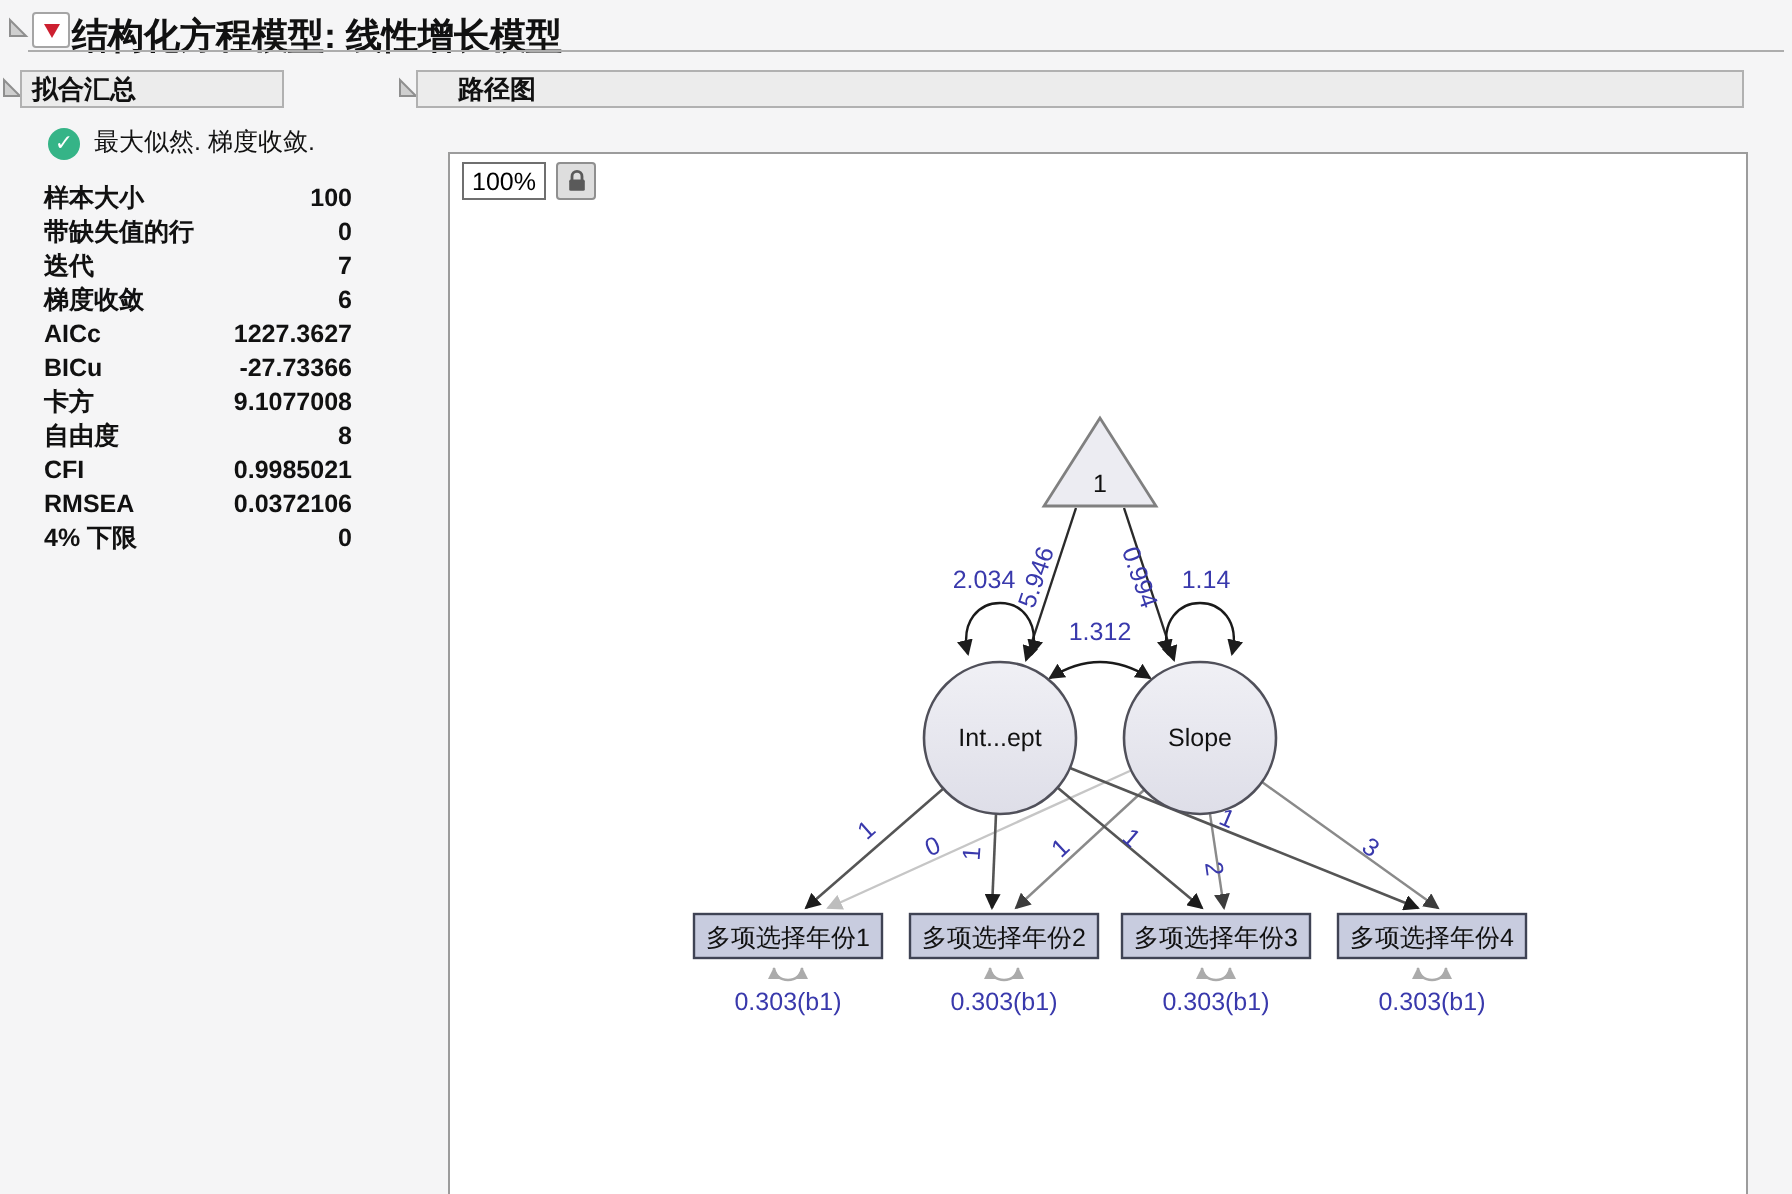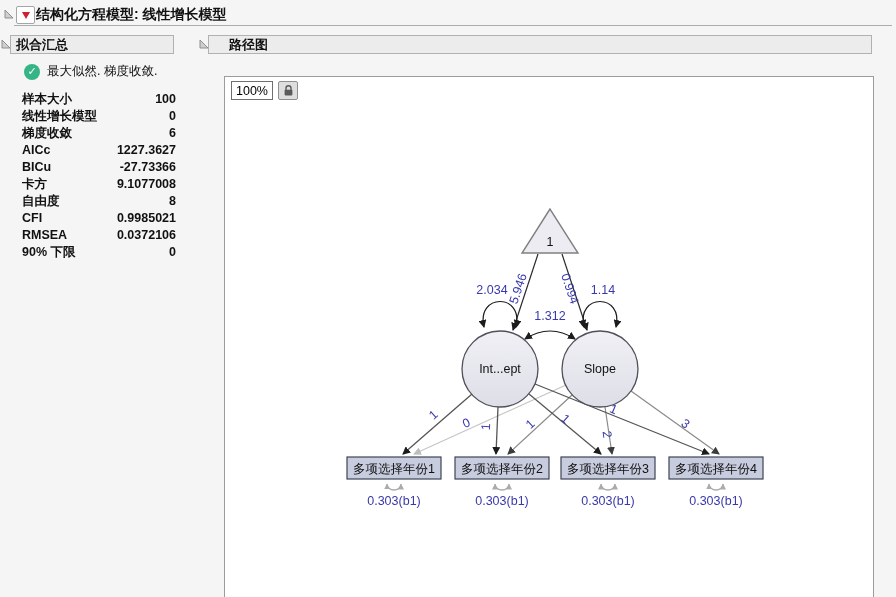--- a/index.html
+++ b/index.html
@@ -5,37 +5,37 @@
   html,body{margin:0;padding:0;}
   body{
     width:896px;height:597px;position:relative;overflow:hidden;
     background:#f5f5f6;
     font-family:"Liberation Sans","DejaVu Sans",sans-serif;
     color:#111;
   }
   .abs{position:absolute;}
 
   
-  .main-title{left:36px;top:6px;font-size:14px;font-weight:bold;white-space:nowrap;}
+  .main-title{left:36px;top:6px;font-size:18px;font-weight:bold;white-space:nowrap;}
   .title-underline{left:14px;top:25px;width:878px;height:0;border-top:1px solid #adadad;}
   .red-menu-btn{
     left:16px;top:6px;width:17px;height:16px;background:#fff;
     border:1px solid #a5a5a5;border-radius:2px;
     display:flex;align-items:center;justify-content:center;cursor:pointer;
   }
   .red-tri{width:0;height:0;border-left:4.5px solid transparent;border-right:4.5px solid transparent;border-top:7px solid #cd2030;}
   .disc{width:13px;height:13px;display:block;}
 
   
   .panel-header{
     height:19px;background:#ececec;border:1px solid #b1b1b1;
     font-size:13px;font-weight:bold;line-height:18px;padding-left:5px;
     box-sizing:border-box;cursor:pointer;
   }
-  .hdr-fit{left:10px;top:35px;width:164px;}
+  .hdr-fit{left:10px;top:35px;width:132px;}
   .hdr-path{left:208px;top:35px;width:664px;padding-left:20px;}
 
   
   .status-row{left:24px;top:63px;display:flex;align-items:center;gap:7px;}
   .check-circle{
     width:16px;height:16px;border-radius:50%;background:#35b487;color:#fff;
     font-size:11px;font-weight:bold;display:flex;align-items:center;justify-content:center;
   }
   .status-text{font-size:12.5px;}
   .stats{left:22px;top:91px;width:154px;font-size:12.5px;}
@@ -84,22 +84,26 @@
   <div class="check-circle">✓</div>
   <div class="status-text">最大似然. 梯度收敛.</div>
 </div>
 
 <div class="abs stats">
   <div class="stat-row">
       <span>样本大小</span>
       <span class="stat-val">100</span>
     </div>
   <div class="stat-row">
-      <span>线性增长模型</span>
+      <span>带缺失值的行</span>
       <span class="stat-val">0</span>
+    </div>
+  <div class="stat-row">
+      <span>迭代</span>
+      <span class="stat-val">7</span>
     </div>
   <div class="stat-row">
       <span>梯度收敛</span>
       <span class="stat-val">6</span>
     </div>
   <div class="stat-row">
       <span>AICc</span>
       <span class="stat-val">1227.3627</span>
     </div>
   <div class="stat-row">
@@ -116,21 +120,21 @@
     </div>
   <div class="stat-row">
       <span>CFI</span>
       <span class="stat-val">0.9985021</span>
     </div>
   <div class="stat-row">
       <span>RMSEA</span>
       <span class="stat-val">0.0372106</span>
     </div>
   <div class="stat-row">
-      <span>90% 下限</span>
+      <span>4% 下限</span>
       <span class="stat-val">0</span>
     </div>
 </div>
 
 <svg class="abs disc" style="left:198px;top:37px;">
   <polygon points="2,3 10,11 2,11" fill="#cfcfcf" stroke="#8f8f8f" stroke-width="1"></polygon>
 </svg>
 <div class="abs panel-header hdr-path">路径图</div>
 
 <div class="abs canvas">

